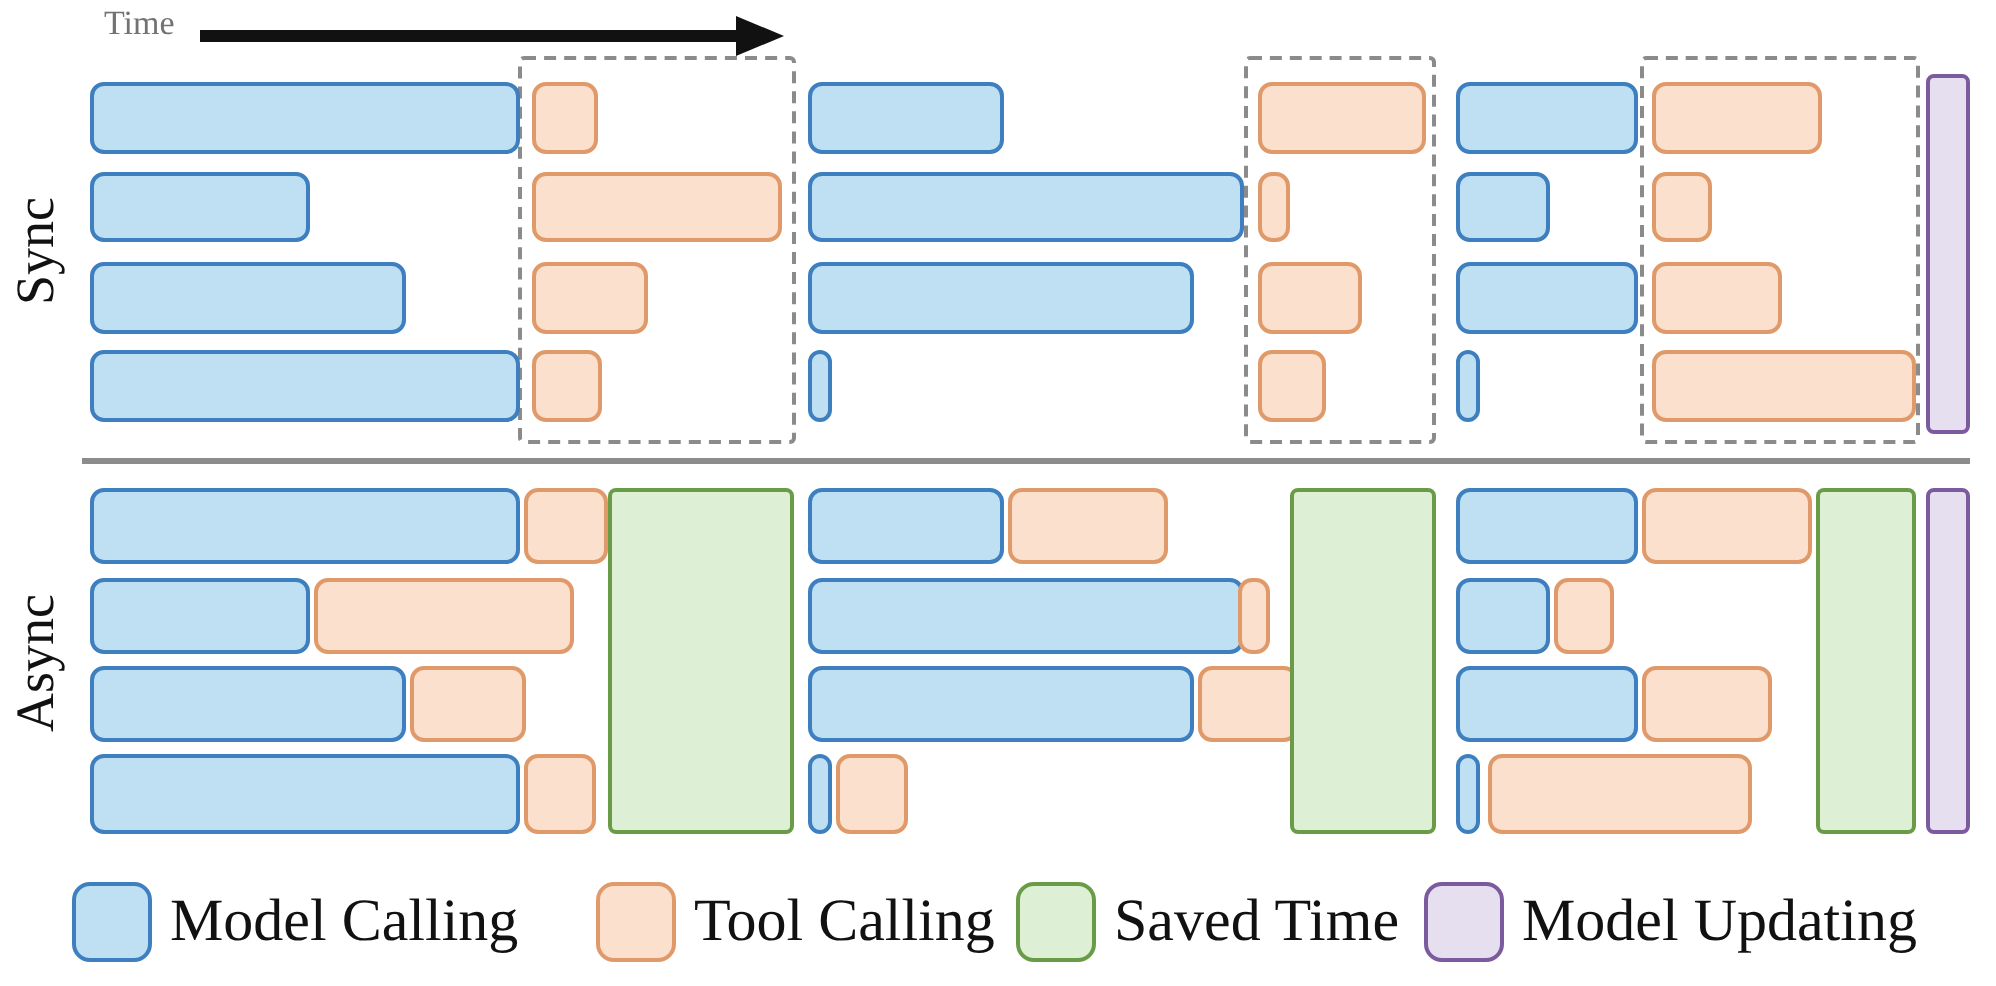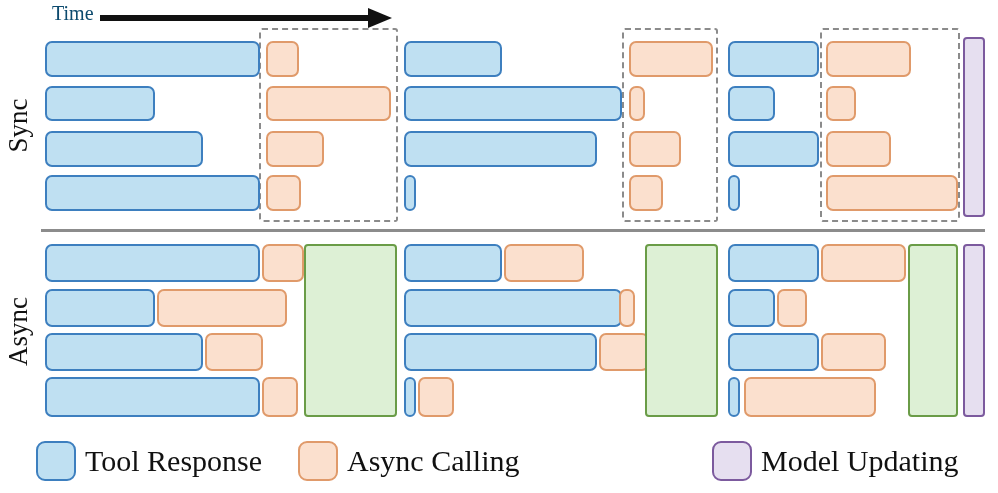--- a/index.html
+++ b/index.html
@@ -10,21 +10,21 @@
   .bar.model{background:#bfe0f2;border-color:#3d7fbf;}
   .bar.tool{background:#fbe0ce;border-color:#e09a6a;}
   .bar.saved{background:#ddf0d5;border-color:#6a9c47;border-radius:4px;}
   .bar.policy{background:#e6dff0;border-color:#7c5a9e;border-radius:4px;}
 
   .group-box{position:absolute;box-sizing:border-box;border:2px dashed #8b8b8b;border-radius:3px;}
 
   .axis-label{position:absolute;font-size:27px;color:#111;letter-spacing:0px;
     transform-origin:50% 50%;white-space:nowrap;}
 
-  #time-label{position:absolute;left:52px;top:2px;font-size:20px;color:#0c4a6e;}
+  #time-label{position:absolute;left:52px;top:2px;font-size:17px;color:#737373;}
   #time-arrow{position:absolute;left:100px;top:8px;width:292px;height:20px;}
 
   #divider{position:absolute;left:41px;top:229px;width:944px;height:3px;background:#8c8c8c;}
 
   #legend{position:absolute;left:0px;top:432px;width:998px;height:58px;}
   .legend-item{position:absolute;top:0;height:58px;display:flex;align-items:center;}
   .legend-swatch{width:40px;height:40px;box-sizing:border-box;border-width:2px;border-style:solid;border-radius:9px;flex:0 0 auto;}
   .legend-swatch.model{background:#bfe0f2;border-color:#3d7fbf;}
   .legend-swatch.tool{background:#fbe0ce;border-color:#e09a6a;}
   .legend-swatch.saved{background:#ddf0d5;border-color:#6a9c47;}
@@ -104,24 +104,28 @@
       <div class="bar tool" style="left: 777px; top: 289px; width: 30px; height: 38px;"></div>
       <div class="bar tool" style="left: 821px; top: 333px; width: 65px; height: 38px;"></div>
       <div class="bar tool" style="left: 744px; top: 377px; width: 132px; height: 40px;"></div>
       <div class="bar saved" style="left: 908px; top: 244px; width: 50px; height: 173px;"></div>
       <div class="bar policy" style="left: 963px; top: 244px; width: 22px; height: 173px;"></div>
     </div>
 
   <div id="legend">
       <div class="legend-item" style="left: 36px;">
         <div class="legend-swatch model"></div>
-        <div class="legend-text">Tool Response</div>
+        <div class="legend-text">Model Calling</div>
       </div>
       <div class="legend-item" style="left: 298px;">
         <div class="legend-swatch tool"></div>
-        <div class="legend-text">Async Calling</div>
+        <div class="legend-text">Tool Calling</div>
+      </div>
+      <div class="legend-item" style="left: 508px;">
+        <div class="legend-swatch saved"></div>
+        <div class="legend-text">Saved Time</div>
       </div>
       <div class="legend-item" style="left: 712px;">
         <div class="legend-swatch policy"></div>
         <div class="legend-text">Model Updating</div>
       </div>
     </div>
 </div>
 
 </body></html>

